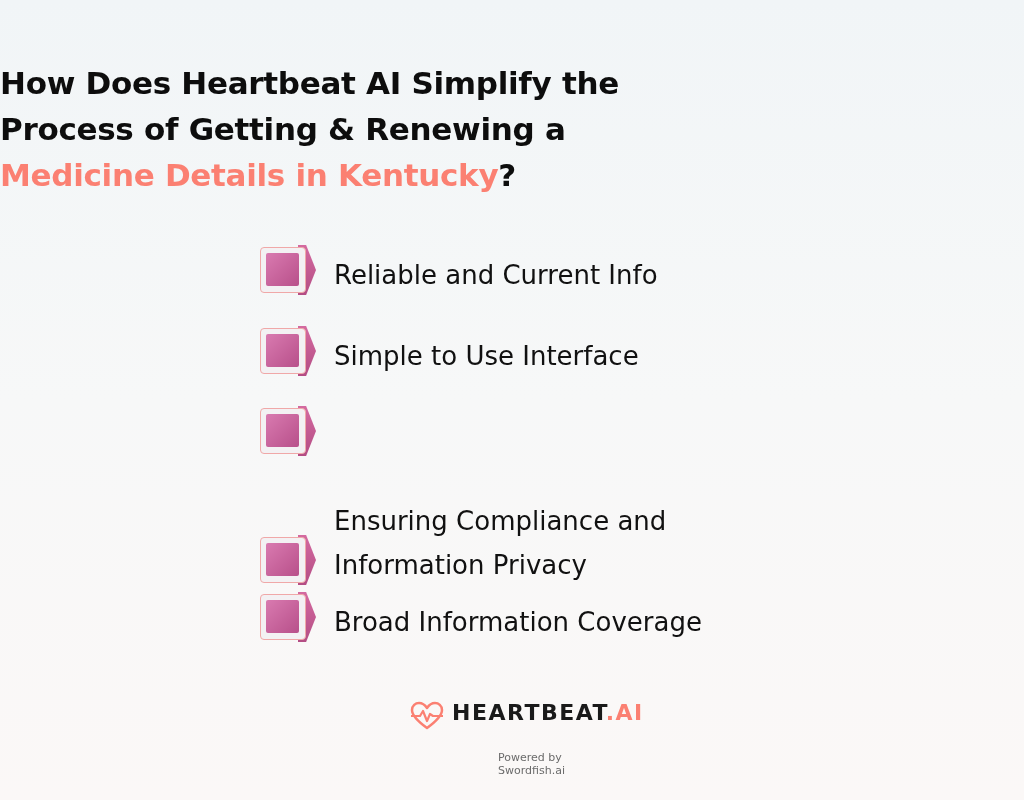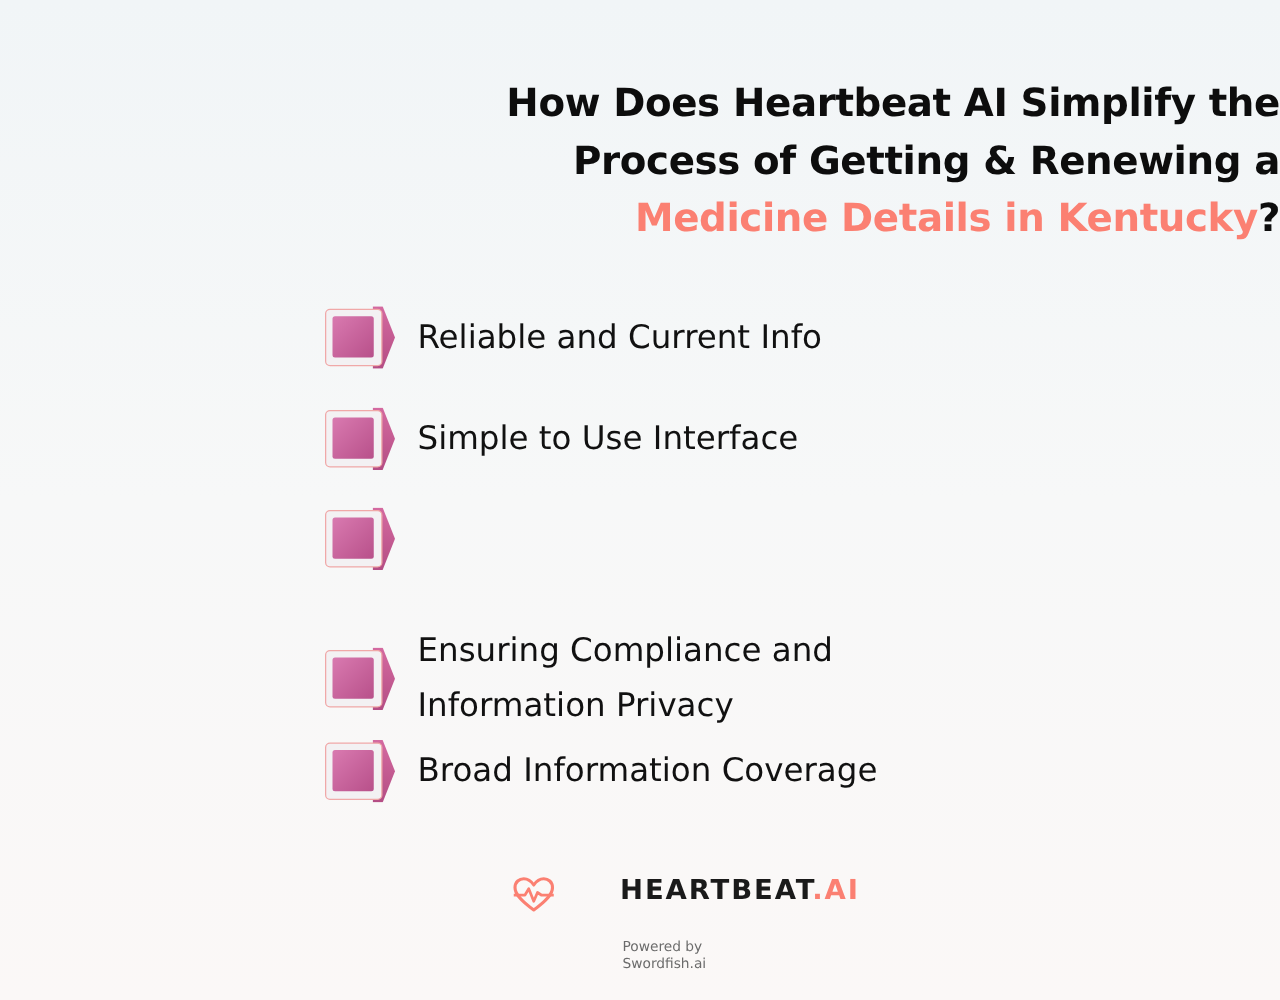--- a/index.html
+++ b/index.html
@@ -4,26 +4,26 @@
   <style>
     html, body { margin: 0; padding: 0; }
     body {
       width: 1024px; height: 800px; overflow: hidden;
       background: linear-gradient(180deg, #f1f5f7 0%, #f7f8f8 50%, #fbf8f7 100%);
       font-family: "DejaVu Sans", sans-serif;
       position: relative;
     }
     .title {
       position: absolute; left: 0; top: 60px; width: 1024px;
-      text-align: right; font-weight: bold; font-size: 31px; line-height: 46px;
+      text-align: left; font-weight: bold; font-size: 31px; line-height: 46px;
       color: #0d0d0d; letter-spacing: -0.3px;
     }
     .title .accent { color: #fb8072; }
     .list { position: absolute; left: 258px; top: 243px; width: 560px; }
-    .item { display: flex; align-items: center; position: absolute; left: 0; }
+    .item { display: flex; align-items: flex-end; position: absolute; left: 0; }
     .bullet { width: 58px; height: 54px; position: relative; flex: none; }
     .bullet .tab {
       position: absolute; left: 40px; top: 2px; width: 18px; height: 50px;
       background: linear-gradient(180deg, #d46aa0, #b44d84);
       clip-path: polygon(0 0, 45% 0, 100% 50%, 45% 100%, 0 100%);
     }
     .bullet .frame {
       position: absolute; left: 2px; top: 4px; width: 46px; height: 46px;
       background: #f3f1f3; border: 1.5px solid #f0a8a8; border-radius: 4px;
       box-sizing: border-box;
@@ -35,21 +35,21 @@
     .label {
       margin-left: 18px; font-size: 26px; line-height: 44px; color: #111;
       font-weight: 500;
     }
     .logo {
       position: absolute; left: 410px; top: 698px; width: 220px; height: 45px;
     }
     .logo .heart { position: absolute; left: 0; top: 3px; }
     .logo .brand {
       position: absolute; left: 42px; top: 2px; font-size: 22px; font-weight: bold;
-      letter-spacing: 1.5px; color: #1a1a1a; margin-left: 44px;
+      letter-spacing: 1.5px; color: #1a1a1a;
     }
     .logo .brand .ai { color: #fb8072; }
     .logo .powered {
       position: absolute; left: 88px; top: 29px; font-size: 11px; color: #6b6b6b; margin-top: 24px;
     }
   </style>
 </head>
 <body>
 
 <div class="title">

